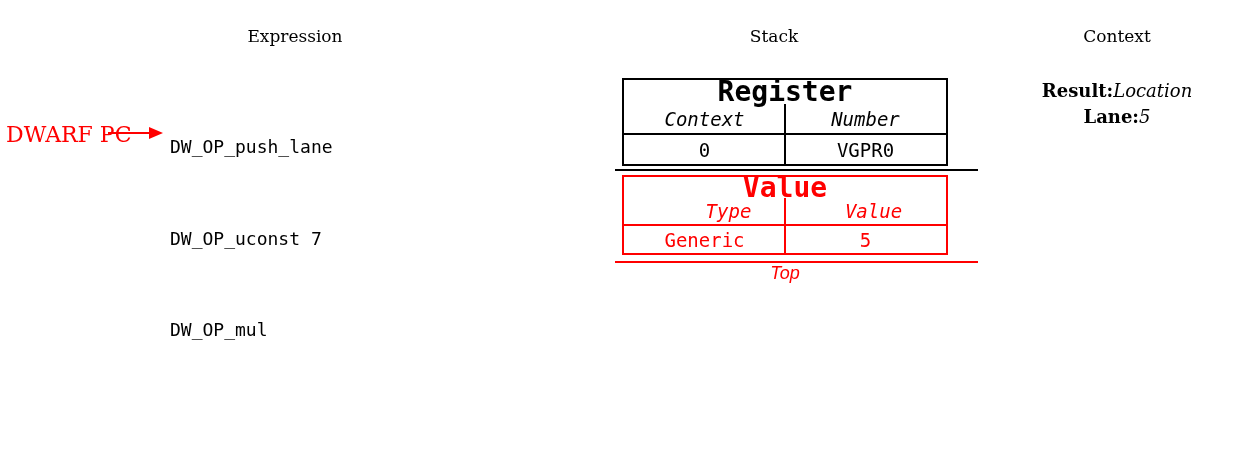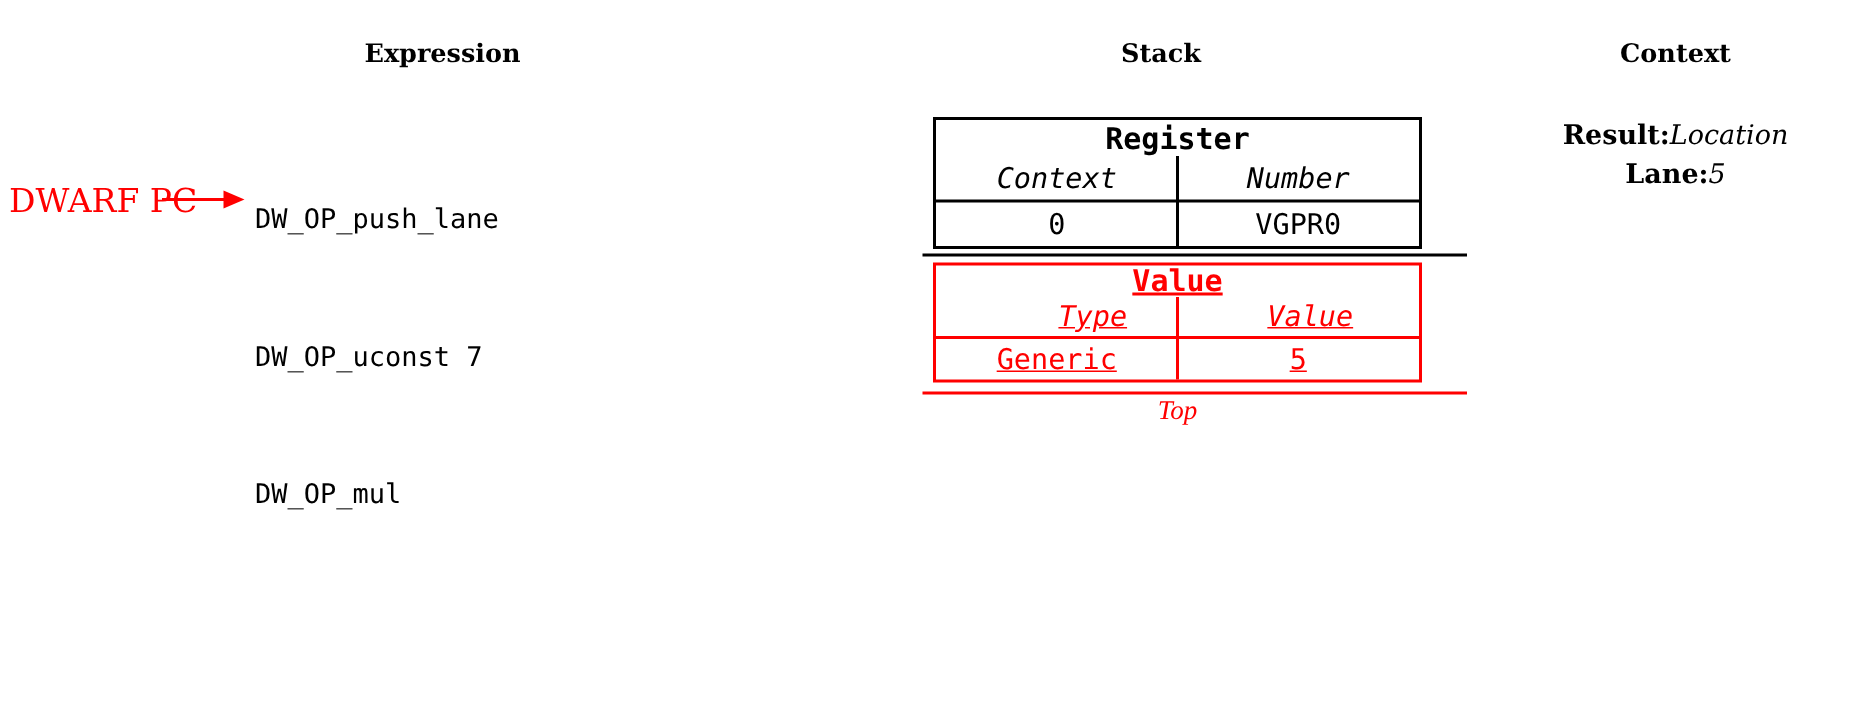--- a/index.html
+++ b/index.html
@@ -7,21 +7,21 @@
     position:relative;
     width:1241px;height:468px;
     font-family:"DejaVu Sans","Liberation Sans",sans-serif;
     color:#000;
     overflow:hidden;
   }
   .col-header{
     position:absolute;top:26px;width:300px;
     text-align:center;
     font-family:"DejaVu Serif","Liberation Serif",serif;
-    font-weight:bold;font-size:17px;
+    font-weight:normal;font-size:17px;
   }
   #hdr-expression{left:145px;}
   #hdr-stack{left:624px;text-align:center;}
   #hdr-context{left:967px;}
 
   
   .op-list{
     position:absolute;left:170px;top:71px;
     font-family:"DejaVu Sans Mono","Liberation Mono",monospace;
     font-size:18px;line-height:30.5px;
@@ -37,23 +37,23 @@
   .pc-arrow{position:absolute;left:108px;top:126px;}
 
   
   .tbl{
     position:absolute;left:622px;width:326px;
     box-sizing:border-box;
     font-family:"DejaVu Sans Mono","Liberation Mono",monospace;
     font-size:19px;
   }
   .tbl-black{top:78px;border:2px solid #000;color:#000;}
-  .tbl-red{top:175px;border:2px solid #ff0000;color:#ff0000;text-decoration:underline;}
+  .tbl-red{top:175px;border:2px solid #ff0000;color:#ff0000;}
   .tbl-title{
-    font-weight:bold;text-align:center;font-size:20px;
+    font-weight:bold;text-align:center;font-size:28px;
   }
   .tbl-black .tbl-title{height:24px;line-height:24px;}
   .tbl-red .tbl-title{height:21px;line-height:21px;}
   .tbl-body{position:relative;}
   .vdiv{
     position:absolute;left:calc(50% - 1px);top:0;bottom:0;
     width:2px;background:currentColor;
   }
   .row{display:flex;}
   .cell{
@@ -68,21 +68,21 @@
 
   .under-line{
     position:absolute;left:615px;width:363px;height:2px;
   }
   #under-line-black{top:169px;background:#000;}
   #under-line-red{top:261px;background:#ff0000;}
 
   .top-label{
     position:absolute;left:635px;top:263px;width:300px;
     text-align:center;
-    font-family:Liberation Serif, serif;
+    font-family:Liberation Sans, sans-serif;
     font-size:18px;font-style:italic;color:#ff0000;
   }
 
   
   .ctx-line{
     position:absolute;width:300px;left:967px;
     text-align:center;
     font-family:"DejaVu Serif","Liberation Serif",serif;
     font-size:18px;
   }

